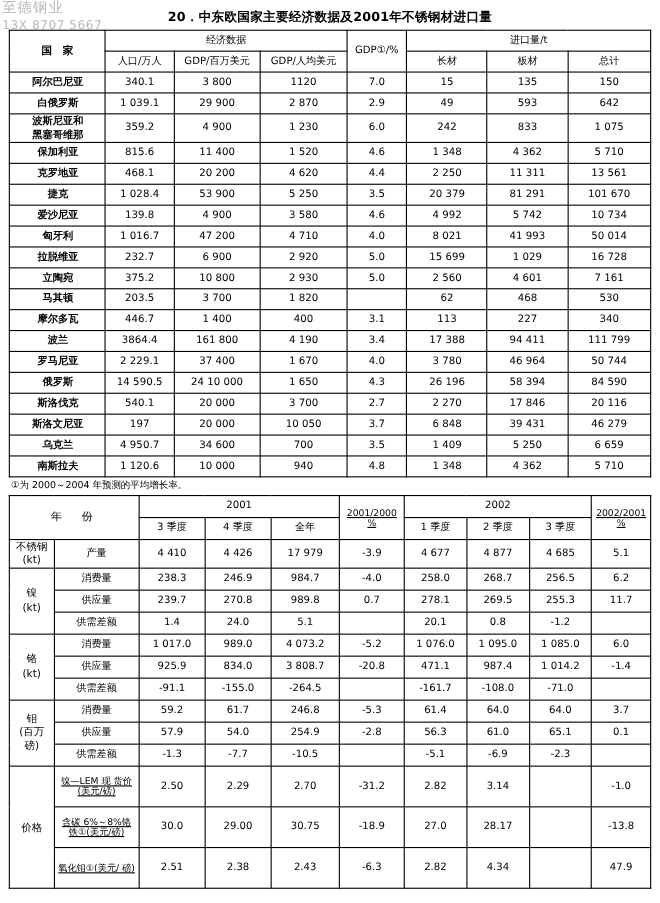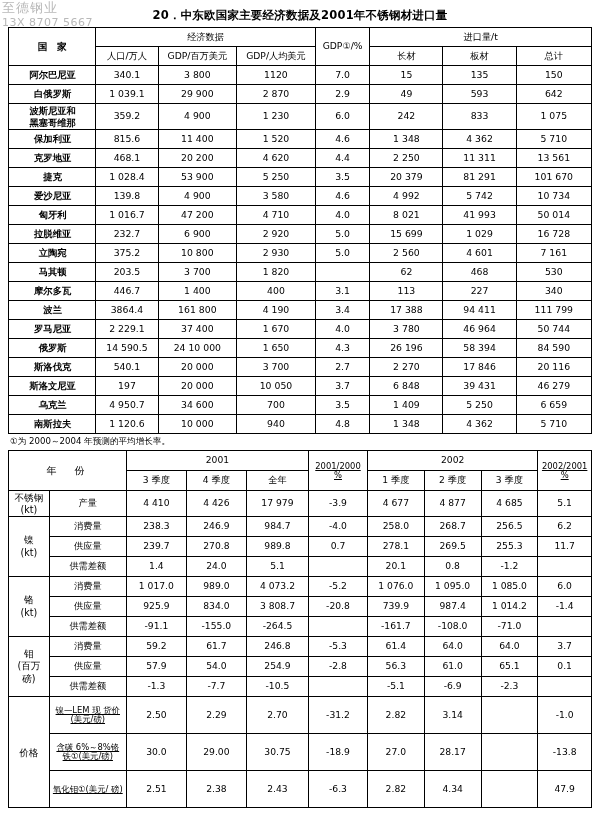--- a/index.html
+++ b/index.html
@@ -405,21 +405,21 @@
         <td>1 095.0</td>
         <td>1 085.0</td>
         <td>6.0</td>
       </tr>
       <tr>
         <td class="rowlabel">供应量</td>
         <td>925.9</td>
         <td>834.0</td>
         <td>3 808.7</td>
         <td>-20.8</td>
-        <td>739.9</td>
+        <td>471.1</td>
         <td>987.4</td>
         <td>1 014.2</td>
         <td>-1.4</td>
       </tr>
       <tr>
         <td class="rowlabel">供需差额</td>
         <td>-91.1</td>
         <td>-155.0</td>
         <td>-264.5</td>
         <td></td>

